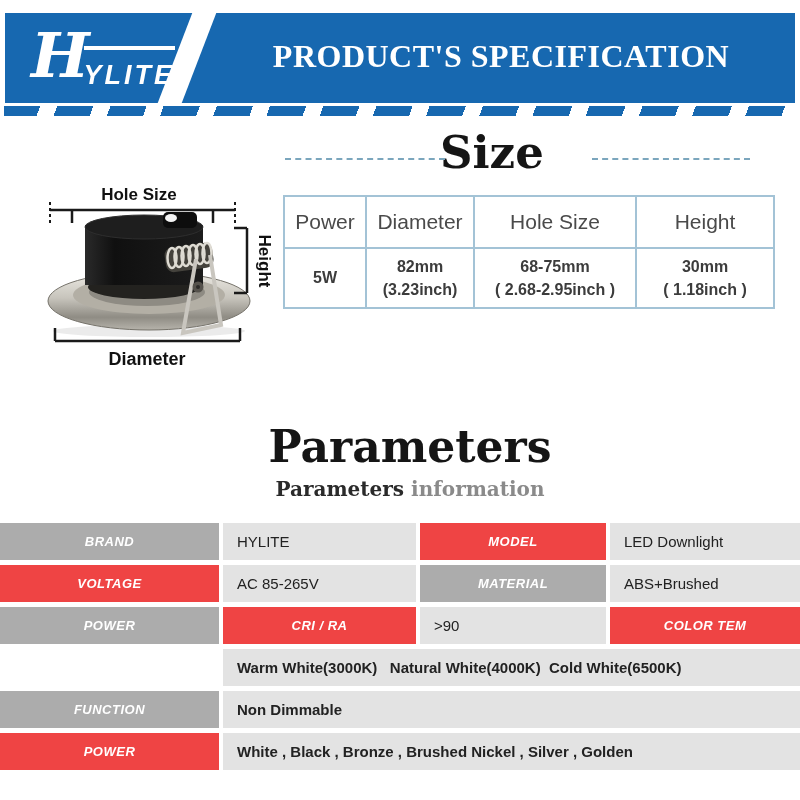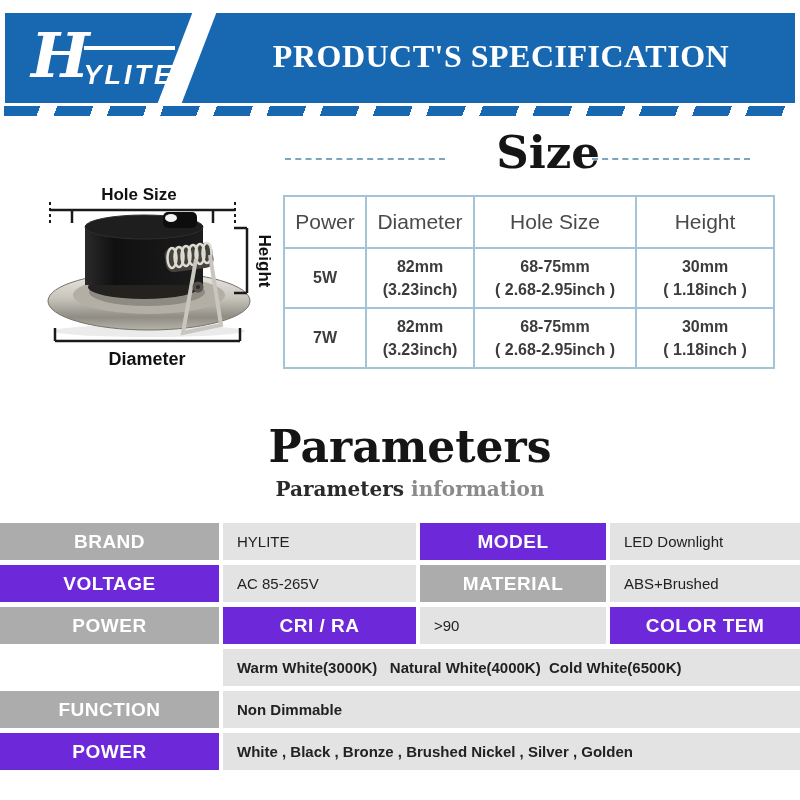--- a/index.html
+++ b/index.html
@@ -34,21 +34,21 @@
     text-align:center;color:#ffffff;
     font-family:"Liberation Serif",serif;font-weight:700;font-size:32px;
     letter-spacing:0.5px;white-space:nowrap;
   }
   .banner-dashes{
     position:absolute;left:4px;right:4px;top:106px;height:10px;
     background:repeating-linear-gradient(110deg,#1768b0 0 34px,#ffffff 34px 50px);
   }
   
   .size-heading{
-    position:absolute;left:440px;top:126px;width:160px;text-align:right;
+    position:absolute;left:440px;top:126px;width:160px;text-align:left;
     font-family:"DejaVu Serif",serif;font-weight:700;font-size:45px;color:#151515;
   }
   .size-dash{position:absolute;top:158px;height:0;border-top:2px dashed #7ba6bd;}
   .size-dash.left{left:285px;width:160px;}
   .size-dash.right{left:592px;width:158px;}
 
   .size-table{
     position:absolute;left:283px;top:195px;border-collapse:collapse;
     table-layout:fixed;
   }
@@ -75,24 +75,24 @@
   }
   .param-sub .lite{color:#8a8a8a;font-weight:700;}
   
   .param-table{
     position:absolute;left:0;top:523px;width:800px;
     display:grid;grid-template-columns:219px 193px 186px 1fr;
     grid-auto-rows:37px;gap:5px 4px;background:#ffffff;
   }
   .pl{
     display:flex;align-items:center;justify-content:center;
-    color:#ffffff;font-weight:700;font-size:19px;letter-spacing:0.5px;
+    color:#ffffff;font-weight:700;font-size:13px;letter-spacing:0.5px;font-style:italic;
   }
   .pl.light{background:#acacac;}
-  .pl.dark{background:#6d28d9;}
+  .pl.dark{background:#ef4444;}
   .pv{
     background:#e3e3e3;display:flex;align-items:center;
     padding-left:14px;font-size:15px;color:#222222;white-space:pre;
   }
   .span-right{grid-column:2 / 5;font-weight:bold;}
 </style>
 </head>
 <body>
 
 <div class="banner">
@@ -189,35 +189,20 @@
     </td>
     <td>
       <div>68-75mm</div>
       <div>( 2.68-2.95inch )</div>
     </td>
     <td>
       <div>30mm</div>
       <div>( 1.18inch )</div>
     </td>
   </tr>
-  <tr>
-    <td>7W</td>
-    <td>
-      <div>82mm</div>
-      <div>(3.23inch)</div>
-    </td>
-    <td>
-      <div>68-75mm</div>
-      <div>( 2.68-2.95inch )</div>
-    </td>
-    <td>
-      <div>30mm</div>
-      <div>( 1.18inch )</div>
-    </td>
-  </tr>
 </tbody>
   </table>
 
 <div class="param-heading">Parameters</div>
 <div class="param-sub"><span>Parameters </span><span class="lite">information</span></div>
 
 <div class="param-table">
 
   <div class="pl light">BRAND</div>
   <div class="pv">HYLITE</div>

